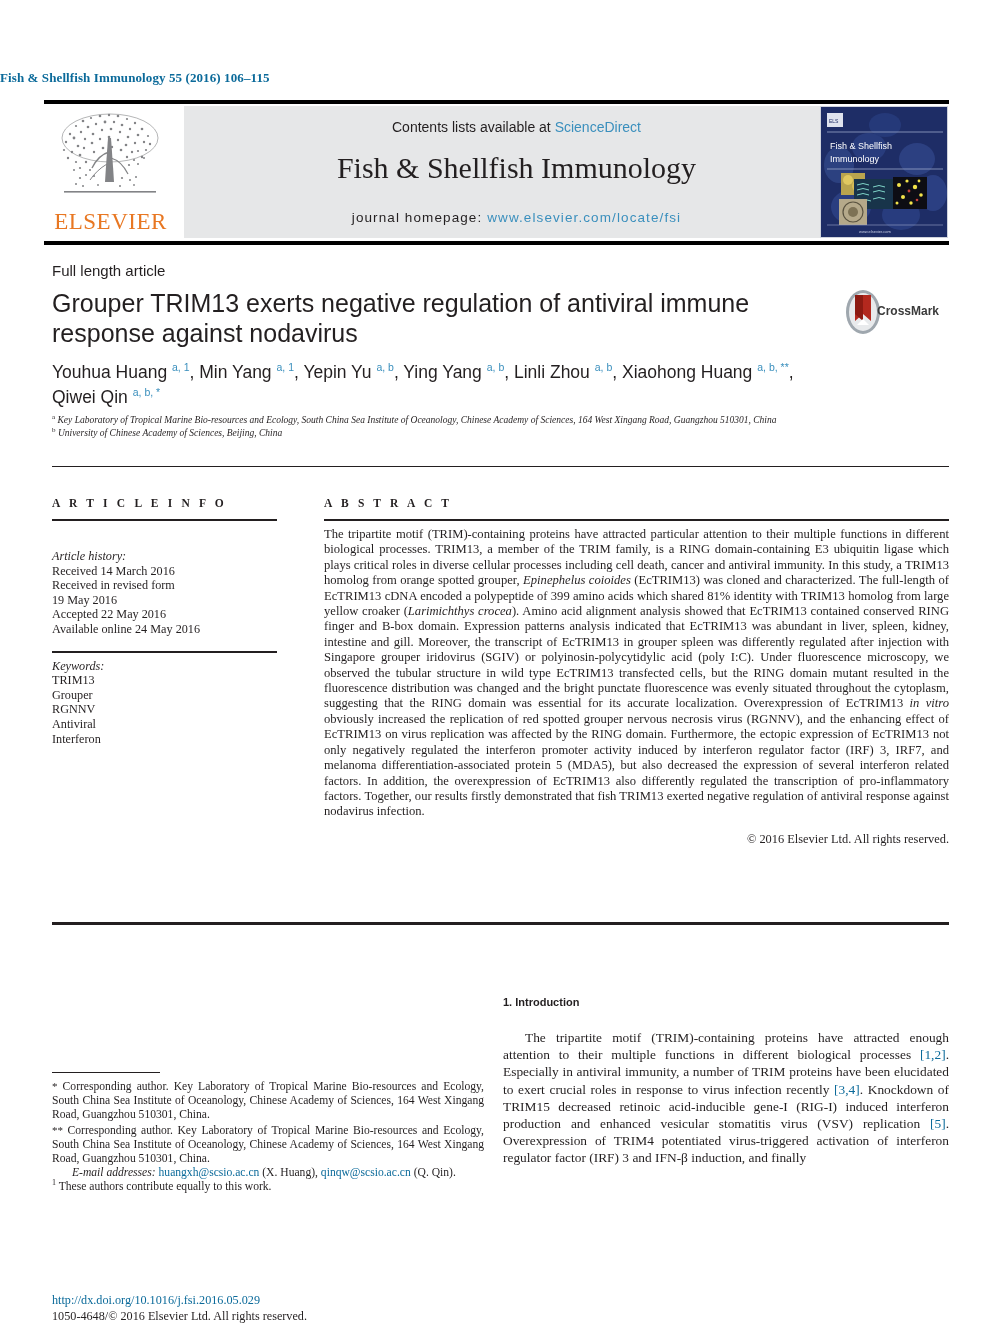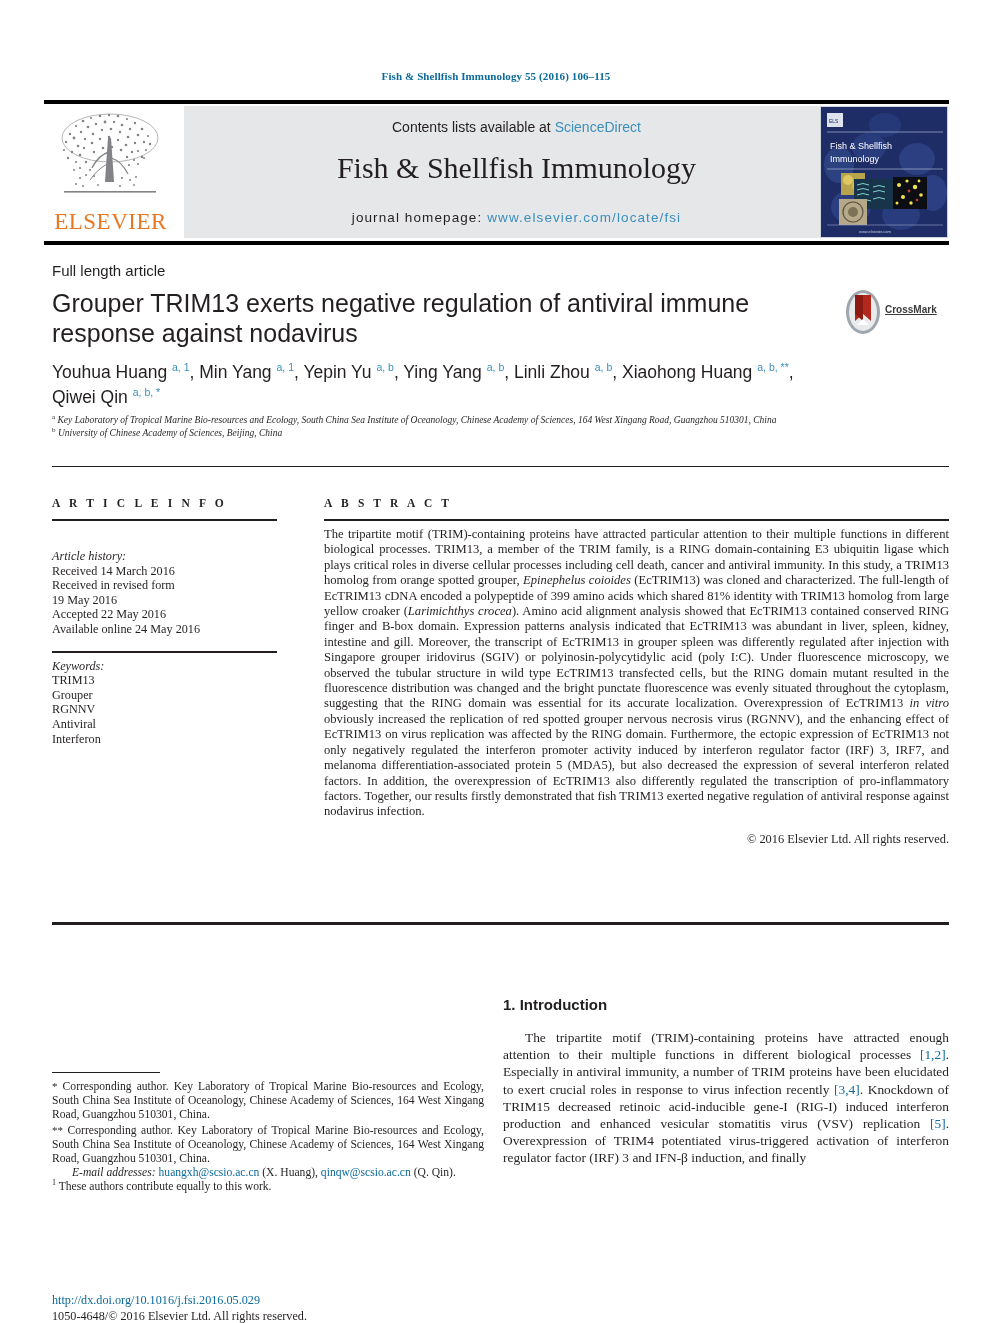--- a/index.html
+++ b/index.html
@@ -21,22 +21,22 @@
     left: 0; top: 0;
     width: 992px;
     height: 1323px;
   }
 
   
   .running-head {
     position: absolute;
     left: 0; top: 70px;
     width: 992px;
-    text-align: center;
-    font-size: 11px;
+    text-align: left;
+    font-size: 13px;
     font-weight: bold;
     color: #0b6a9a;
     letter-spacing: 0.1px;
   }
 
   
   .masthead {
     position: absolute;
     left: 44px; top: 100px;
     width: 905px;
@@ -148,26 +148,25 @@
     font-weight: 400;
   }
   .crossmark {
     position: absolute;
     left: 843px; top: 288px;
     width: 106px;
     height: 50px;
   }
   .crossmark-label {
     position: absolute;
-    left: 42px; top: 16px;
-    font-family: "Liberation Sans", sans-serif;
-    font-size: 10px;
+    left: 34px; top: 16px;
+    font-family: "Liberation Sans", sans-serif;
+    font-size: 12px;
     font-weight: bold;
     color: #3b3b3b;
-    text-decoration: underline;
   }
 
   
   .authors {
     position: absolute;
     left: 52px; top: 360px;
     width: 770px;
     font-family: "Liberation Sans", sans-serif;
     font-size: 17.5px;
     line-height: 25px;
@@ -280,21 +279,21 @@
     width: 897px;
     height: 3px;
     background: #231f20;
   }
 
   
   .intro-head {
     position: absolute;
     left: 503px; top: 996px;
     font-family: "Liberation Sans", sans-serif;
-    font-size: 15px;
+    font-size: 11px;
     font-weight: bold;
     color: #231f20;
   }
   .intro-body {
     position: absolute;
     left: 503px; top: 1029px;
     width: 446px;
     font-family: "Liberation Serif", serif;
     font-size: 13.4px;
     line-height: 17.2px;

